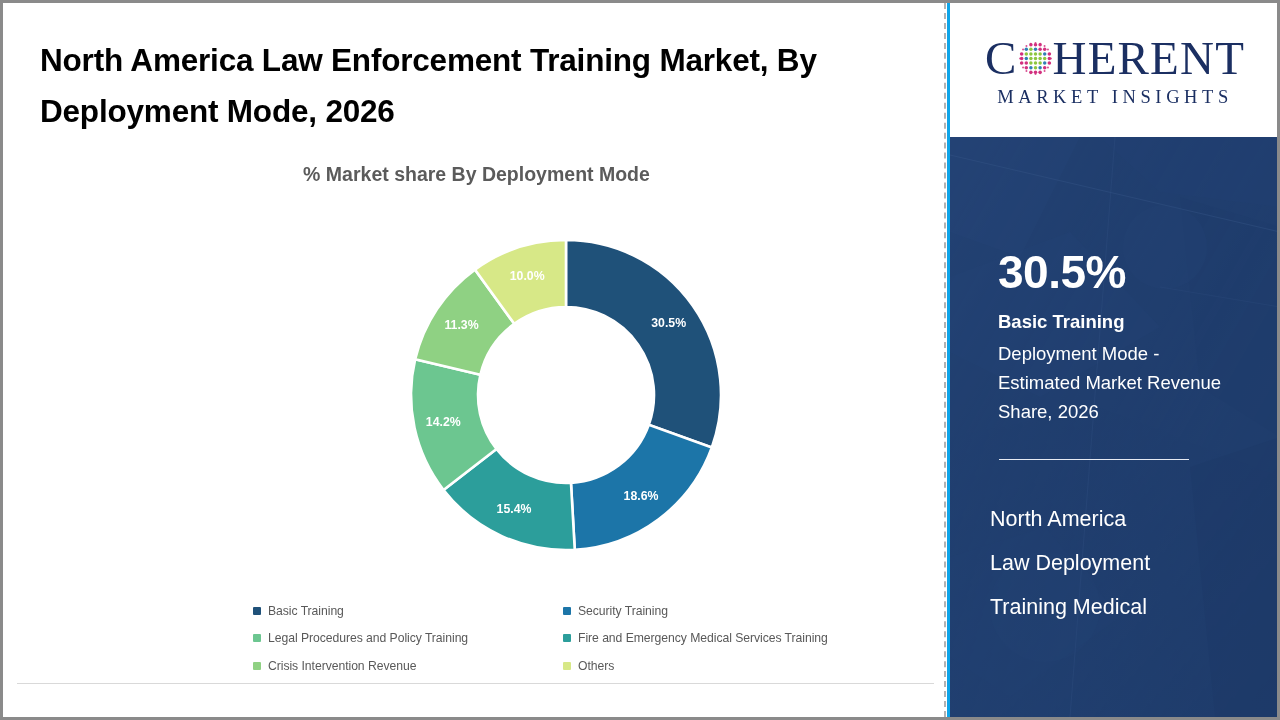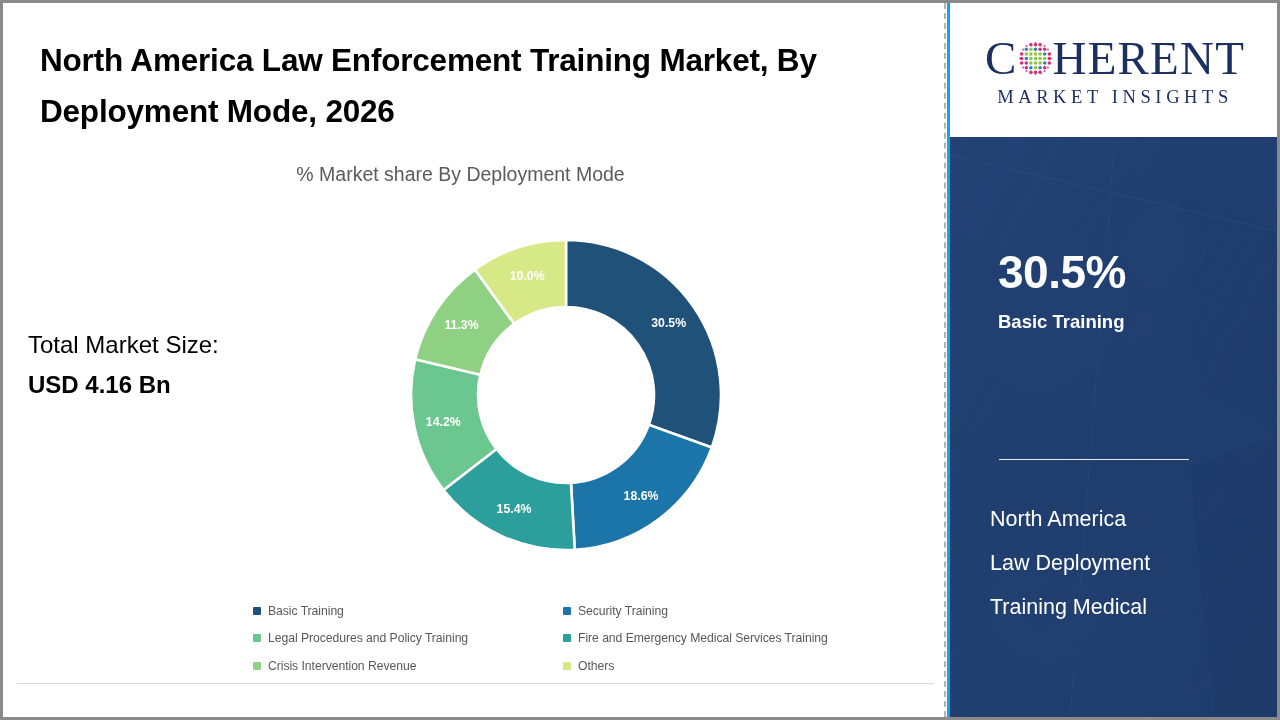--- a/index.html
+++ b/index.html
@@ -23,23 +23,23 @@
     width:944px; height:714px;
     background:#ffffff;
   }
   .title {
     position:absolute; left:37px; top:32px;
     width:780px;
     font-size:31.5px; font-weight:bold; color:#000000;
     line-height:1.62; letter-spacing:-0.2px;
   }
   .subtitle {
-    position:absolute; left:0px; top:160px;
+    position:absolute; left:16px; top:160px;
     width:915px; text-align:center;
-    font-size:19.5px; color:#5b5b5b; font-weight:normal;
+    font-size:19.5px; color:#5b5b5b; font-weight:bold;
   }
   .mktsize {
     position:absolute; left:25px; top:322px;
     font-size:24px; color:#000000; line-height:1.68;
   }
   .mktsize .lbl { font-weight:normal; display:block; }
   .mktsize .val { font-weight:bold; display:block; }
 
   
   .donut-wrap {
@@ -167,24 +167,20 @@
 <body>
 
 <div class="page">
 
   <div class="left-panel">
 
     <div class="title">North America Law Enforcement Training Market, By Deployment Mode, 2026</div>
 
     <div class="subtitle">% Market share By Deployment Mode</div>
 
-    <div class="mktsize">
-      <span class="lbl">Total Market Size:</span>
-      <span class="val">USD 4.16 Bn</span>
-    </div>
 
     <div class="donut-wrap">
       <svg viewBox="0 0 330 340" xmlns="http://www.w3.org/2000/svg">
         <g id="donut-slices">
             <path d="M 165 15 A 155 155 0 0 1 310.83651918790497 222.50437763802015 L 247.79750766797184 199.80893698158565 A 88 88 0 0 0 165 82 Z" fill="#1f5179" stroke="#ffffff" stroke-width="2.6"></path>
             <path d="M 310.83651918790497 222.50437763802015 A 155 155 0 0 1 173.76037284471383 324.75224026689114 L 169.97363103441816 257.8593364095898 A 88 88 0 0 0 247.79750766797184 199.80893698158565 Z" fill="#1c75a8" stroke="#ffffff" stroke-width="2.6"></path>
             <path d="M 173.76037284471383 324.75224026689114 A 155 155 0 0 1 42.525973081768015 265.0005933162114 L 95.46635891093926 223.93582072146197 A 88 88 0 0 0 169.97363103441816 257.8593364095898 Z" fill="#2c9e9b" stroke="#ffffff" stroke-width="2.6"></path>
             <path d="M 42.525973081768015 265.0005933162114 A 155 155 0 0 1 14.16973079777037 134.28963886512852 L 79.36733103357285 149.72573045246006 A 88 88 0 0 0 95.46635891093926 223.93582072146197 Z" fill="#6cc690" stroke="#ffffff" stroke-width="2.6"></path>
             <path d="M 14.16973079777037 134.28963886512852 A 155 155 0 0 1 73.89328589466665 44.602365871883165 L 113.27489779826234 98.80650449500463 A 88 88 0 0 0 79.36733103357285 149.72573045246006 Z" fill="#8fd183" stroke="#ffffff" stroke-width="2.6"></path>
             <path d="M 73.89328589466665 44.602365871883165 A 155 155 0 0 1 164.99999999999997 15 L 164.99999999999997 82 A 88 88 0 0 0 113.27489779826234 98.80650449500463 Z" fill="#d7e887" stroke="#ffffff" stroke-width="2.6"></path>
@@ -327,20 +323,21 @@
       <path d="M0,18 L330,95" stroke="#4a6a9e" stroke-width="1" opacity="0.45" fill="none"></path>
       <path d="M165,0 L120,580" stroke="#456498" stroke-width="1" opacity="0.35" fill="none"></path>
       <path d="M210,150 L330,170" stroke="#3f5d92" stroke-width="1" opacity="0.3" fill="none"></path>
       <circle cx="215" cy="110" r="42" fill="#2b4d84" opacity="0.18"></circle>
       <circle cx="95" cy="470" r="55" fill="#2a4b80" opacity="0.14"></circle>
     </svg>
 
     <div class="navy-inner">
       <div class="big-pct">30.5%</div>
       <div class="seg-name">Basic Training</div>
+      <div class="seg-desc">Deployment Mode - Estimated Market Revenue Share, 2026</div>
       <div class="navy-rule"></div>
       <div class="navy-market">
         <span>North America</span>
         <span>Law Deployment</span>
         <span>Training Medical</span>
       </div>
     </div>
   </div>
 
 </div>

